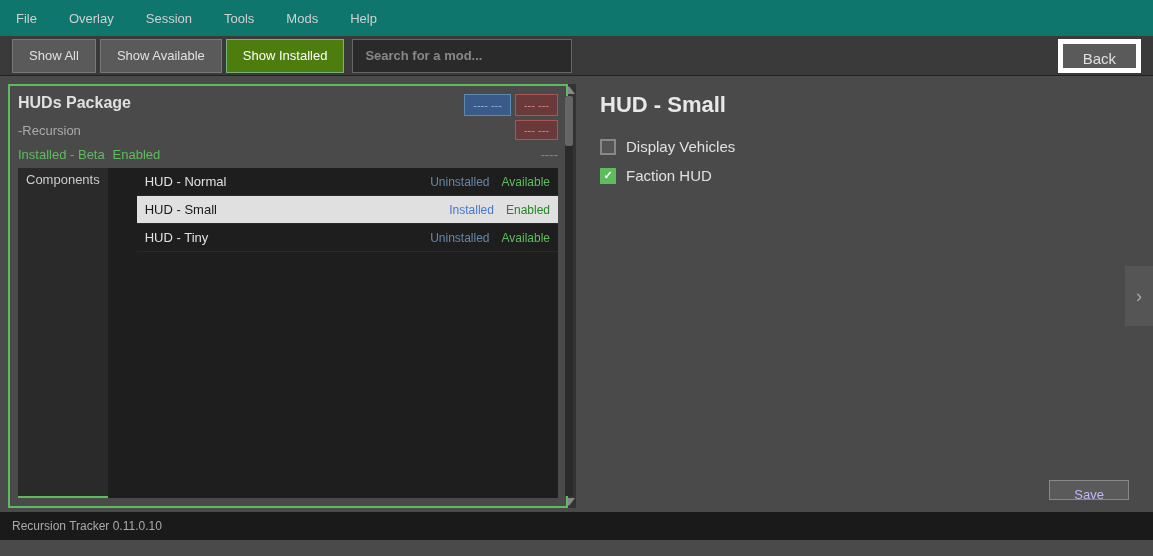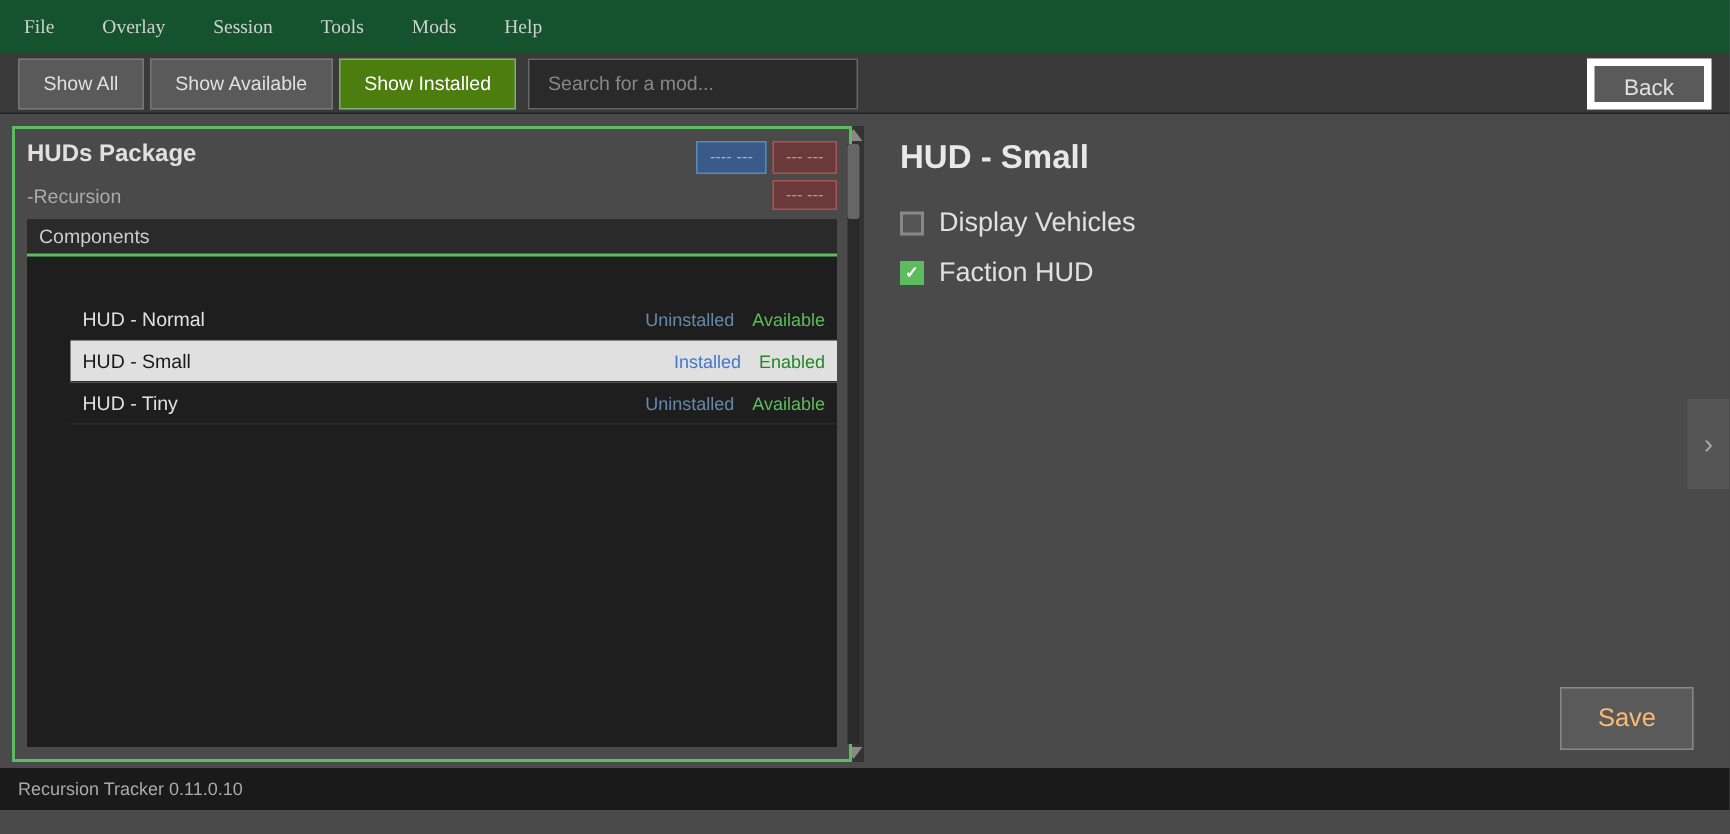--- a/index.html
+++ b/index.html
@@ -8,27 +8,26 @@
       height: 556px;
       background: #4a4a4a;
       font-family: 'Segoe UI', Arial, sans-serif;
       font-size: 14px;
       color: #e0e0e0;
       overflow: hidden;
     }
 
     
     #menubar {
-      background: #14532d;
+      background: #0f766e;
       height: 36px;
       display: flex;
       align-items: center;
       padding: 0 8px;
       gap: 16px;
-      font-family: Liberation Serif, serif;
     }
     .menu-item {
       color: #d0d0d0;
       cursor: pointer;
       padding: 4px 8px;
       font-size: 13px;
     }
 
     
     #toolbar {
@@ -56,20 +55,21 @@
     }
     #search-box {
       background: #2a2a2a;
       border: 1px solid #666;
       color: #ccc;
       padding: 6px 12px;
       font-size: 13px;
       height: 34px;
       width: 220px;
       margin-left: 4px;
+      font-weight: bold;
     }
     #search-box::placeholder { color: #888; }
     #back-btn {
       margin-left: auto;
       background: #5a5a5a;
       border: 5px solid #ffffff;
       color: #e0e0e0;
       padding: 6px 20px;
       cursor: pointer;
       font-size: 15px;
@@ -151,23 +151,22 @@
     #status-installed { color: #5dbc5d; font-size: 13px; }
     #status-enabled { color: #5dbc5d; font-size: 13px; margin-left: 4px; }
     .status-dashes { color: #888; font-size: 13px; }
 
     
     #components-box {
       background: #1e1e1e;
       border: none;
       flex: 1;
       display: flex;
-      flex-direction: column;
+      flex-direction: row;
       overflow: hidden;
-      gap: 28px;
     }
     #components-header {
       background: #2a2a2a;
       padding: 4px 8px;
       font-size: 13px;
       color: #ccc;
       border-bottom: 2px solid #5dbc5d;
     }
     #components-list {
       flex: 1;
@@ -227,38 +226,38 @@
     .checkbox-item.checked {
       background: #5dbc5d;
       border-color: #5dbc5d;
     }
     .checkbox-item.checked::after {
       content: '✓';
       color: white;
       font-size: 11px;
       font-weight: bold;
     }
-    .checkbox-label { font-size: 18px; color: #e0e0e0; }
+    .checkbox-label { font-size: 15px; color: #e0e0e0; }
 
     
     #bottom-buttons {
       position: absolute;
       bottom: 16px;
       right: 24px;
       display: flex;
       gap: 8px;
     }
     .action-btn {
       background: #5a5a5a;
       border: 1px solid #888;
-      color: #fdba74;
+      color: #c4b5fd;
       padding: 6px 24px;
       cursor: pointer;
-      font-size: 17px;
-      height: 42px;
+      font-size: 13px;
+      height: 20px;
     }
 
     
     #right-arrow {
       position: absolute;
       right: 0;
       top: 50%;
       transform: translateY(-50%);
       background: #555;
       width: 28px;
@@ -330,20 +329,27 @@
         <button class="pkg-btn">---- ---</button>
         <button class="pkg-btn red">--- ---</button>
       </div>
     </div>
 
     <div id="recursion-row">
       <span id="recursion-label">-Recursion</span>
       <button class="rec-btn">--- ---</button>
     </div>
 
+    <div id="status-row">
+      <div>
+        <span id="status-installed">Installed - Beta</span>
+        <span id="status-enabled">Enabled</span>
+      </div>
+      <span class="status-dashes">----</span>
+    </div>
 
     <div id="components-box">
       <div id="components-header">Components</div>
       <div id="components-list">
 
         <div class="component-row">
           <span class="comp-name">HUD - Normal</span>
           <span class="comp-status">Uninstalled</span>
           <span class="comp-avail">Available</span>
         </div>

